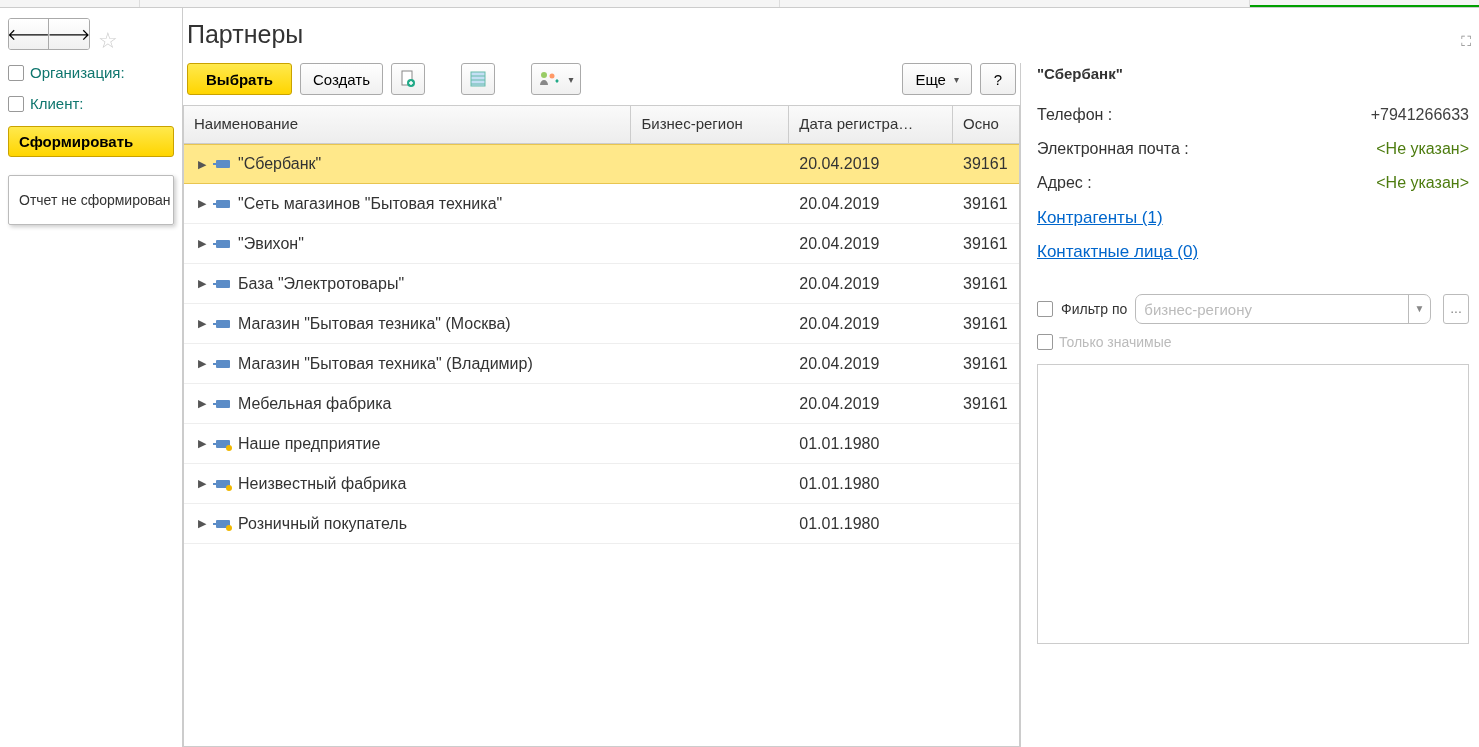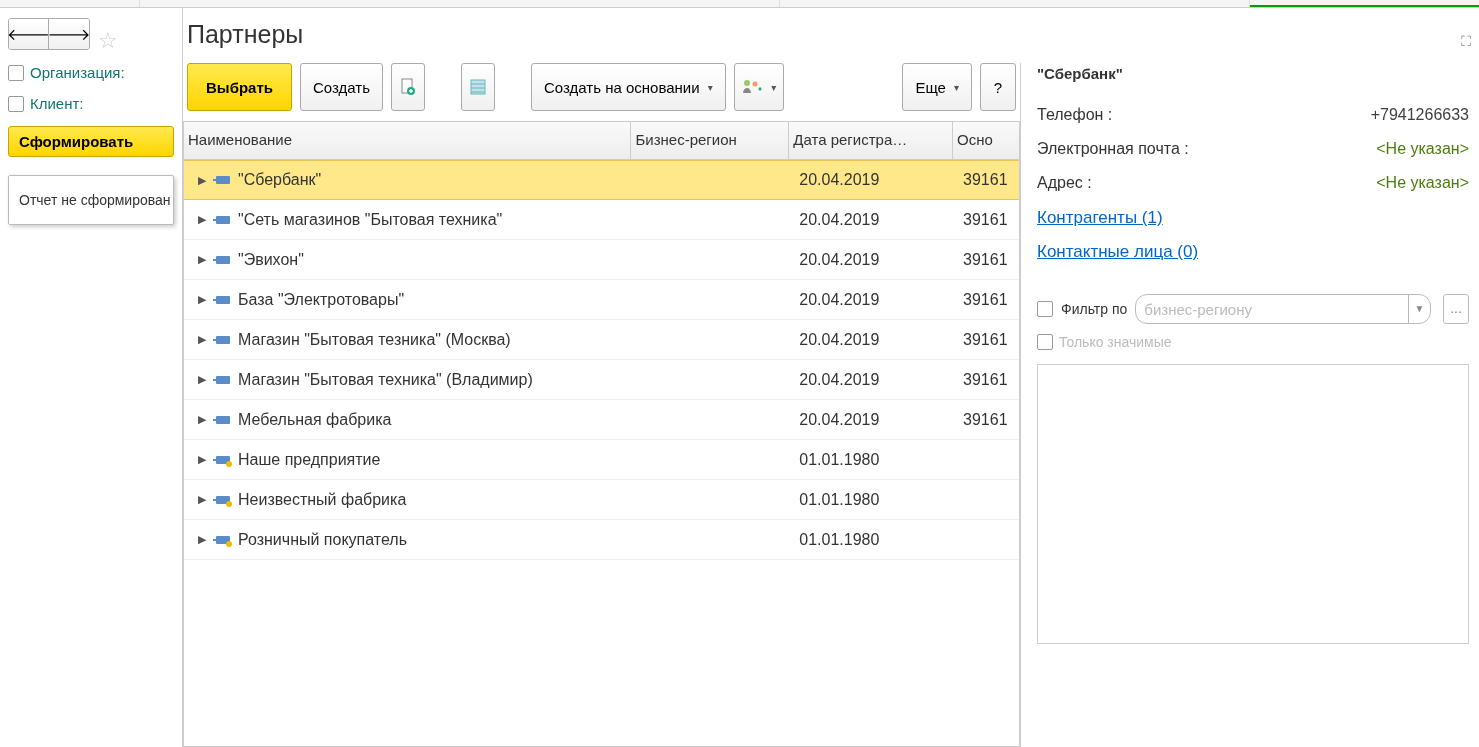--- a/index.html
+++ b/index.html
@@ -28,29 +28,29 @@
 .main-panel { flex: 1; padding: 12px 0 0 0; display: flex; flex-direction: column; }
 .page-title { font-size: 25px; font-weight: normal; padding: 0 0 14px 4px; color: #333; }
 
 .title-row { display: flex; align-items: center; justify-content: space-between; padding-right: 8px; }
 .maximize-icon { font-size: 14px; color: #888; cursor: pointer; }
 
 .content-row { display: flex; flex: 1; overflow: hidden; }
 
 .table-area { width: 838px; border-right: 1px solid #ccc; display: flex; flex-direction: column; }
 .toolbar { display: flex; gap: 8px; padding: 0 4px 10px 4px; align-items: center; }
-.btn { background: linear-gradient(#fff,#f0f0f0); border: 1px solid #aaa; border-radius: 3px; padding: 6px 12px; font-size: 15px; cursor: pointer; height: 48px; display: flex; align-items: center; gap: 4px; }
+.btn { background: linear-gradient(#fff,#f0f0f0); border: 1px solid #aaa; border-radius: 3px; padding: 6px 12px; font-size: 15px; cursor: pointer; height: 32px; display: flex; align-items: center; gap: 4px; }
 .btn-select { background: linear-gradient(#ffe94d,#ffd500); border-color: #c9a200; font-weight: bold; padding: 6px 18px; }
 .btn-icon { width: 34px; justify-content: center; padding: 0; }
 .btn-dd::after { content: "▾"; font-size: 10px; margin-left: 4px; color: #555; }
 .spacer { flex: 1; }
 
 .table-wrap { border: 1px solid #ccc; flex: 1; overflow: hidden; }
 .thead { display: flex; background: linear-gradient(#fafafa,#ededed); border-bottom: 1px solid #ccc; height: 38px; }
-.th { border-right: 1px solid #ccc; padding: 9px 4px; font-size: 15px; color: #333; white-space: nowrap; overflow: hidden; text-overflow: ellipsis; }
+.th { border-right: 1px solid #ccc; padding: 9px 10px; font-size: 15px; color: #333; white-space: nowrap; overflow: hidden; text-overflow: ellipsis; }
 .th-name { width: 448px; }
 .th-region { width: 158px; }
 .th-date { width: 164px; }
 .th-base { width: 66px; border-right: none; }
 
 .tr { display: flex; border-bottom: 1px solid #eee; height: 40px; align-items: center; }
 .tr.selected { background: #ffe88a; border-top: 1px solid #e8c550; border-bottom: 1px solid #e8c550; }
 .td { padding: 0 10px; font-size: 16px; white-space: nowrap; overflow: hidden; }
 .td-name { width: 448px; display: flex; align-items: center; gap: 8px; }
 .td-region { width: 158px; }
@@ -64,21 +64,21 @@
 
 .detail-panel { flex: 1; padding: 0 10px 0 16px; overflow: hidden; }
 .detail-title { font-weight: bold; font-size: 15px; margin-bottom: 24px; padding-top: 2px; }
 .detail-row { display: flex; justify-content: space-between; margin-bottom: 16px; font-size: 16px; }
 .detail-label { color: #333; }
 .detail-val-link { color: #404040; }
 .detail-val-mute { color: #4d7c0f; }
 .link { color: #0066cc; text-decoration: underline; font-size: 17px; display: inline-block; margin-bottom: 14px; cursor: pointer; }
 
 .filter-block { display: flex; align-items: center; gap: 8px; margin-top: 18px; margin-bottom: 10px; }
-.select-input { border: 1px solid #bbb; border-radius: 12px; height: 30px; display: flex; align-items: center; flex: 1; }
+.select-input { border: 1px solid #bbb; border-radius: 7px; height: 30px; display: flex; align-items: center; flex: 1; }
 .select-text { padding: 0 8px; color: #bbb; flex: 1; font-size: 15px; }
 .select-dd { border-left: 1px solid #bbb; width: 22px; text-align: center; color: #888; font-size: 10px; line-height: 28px; cursor: pointer; }
 .select-more { border: 1px solid #bbb; border-radius: 3px; width: 26px; height: 30px; text-align: center; line-height: 26px; color: #888; cursor: pointer; margin-left: 4px; }
 
 .detail-box { border: 1px solid #ccc; margin-top: 14px; height: 280px; }
 
 svg.doc-plus { width: 18px; height: 18px; }
 svg.list-ico { width: 18px; height: 18px; }
 svg.people { width: 22px; height: 18px; }
 </style>
@@ -140,21 +140,20 @@
           <div style="width:20px"></div>
           <button class="btn btn-icon">
             <svg class="list-ico" viewBox="0 0 18 18">
                 <rect x="2" y="2" width="14" height="14" fill="#c4dff4" stroke="#6ba"></rect>
                 <line x1="2" y1="6" x2="16" y2="6" stroke="#6ba"></line>
                 <line x1="2" y1="10" x2="16" y2="10" stroke="#6ba"></line>
                 <line x1="2" y1="14" x2="16" y2="14" stroke="#6ba"></line>
               </svg>
           </button>
           <div style="width:20px"></div>
-          <button class="btn btn-dd">Создать на основании</button>
           <button class="btn btn-dd btn-icon" style="width:50px">
             <svg class="people" viewBox="0 0 22 18">
                 <circle cx="6" cy="5" r="3" fill="#9c6"></circle>
                 <path d="M2 15c0-3 2-5 4-5s4 2 4 5" fill="#888"></path>
                 <circle cx="14" cy="6" r="2.5" fill="#f96"></circle>
                 <path d="M18 10l2 2m0-2l-2 2" stroke="#2a8" stroke-width="2"></path>
               </svg>
           </button>
           <div class="spacer"></div>
           <button class="btn btn-dd">Еще</button>

